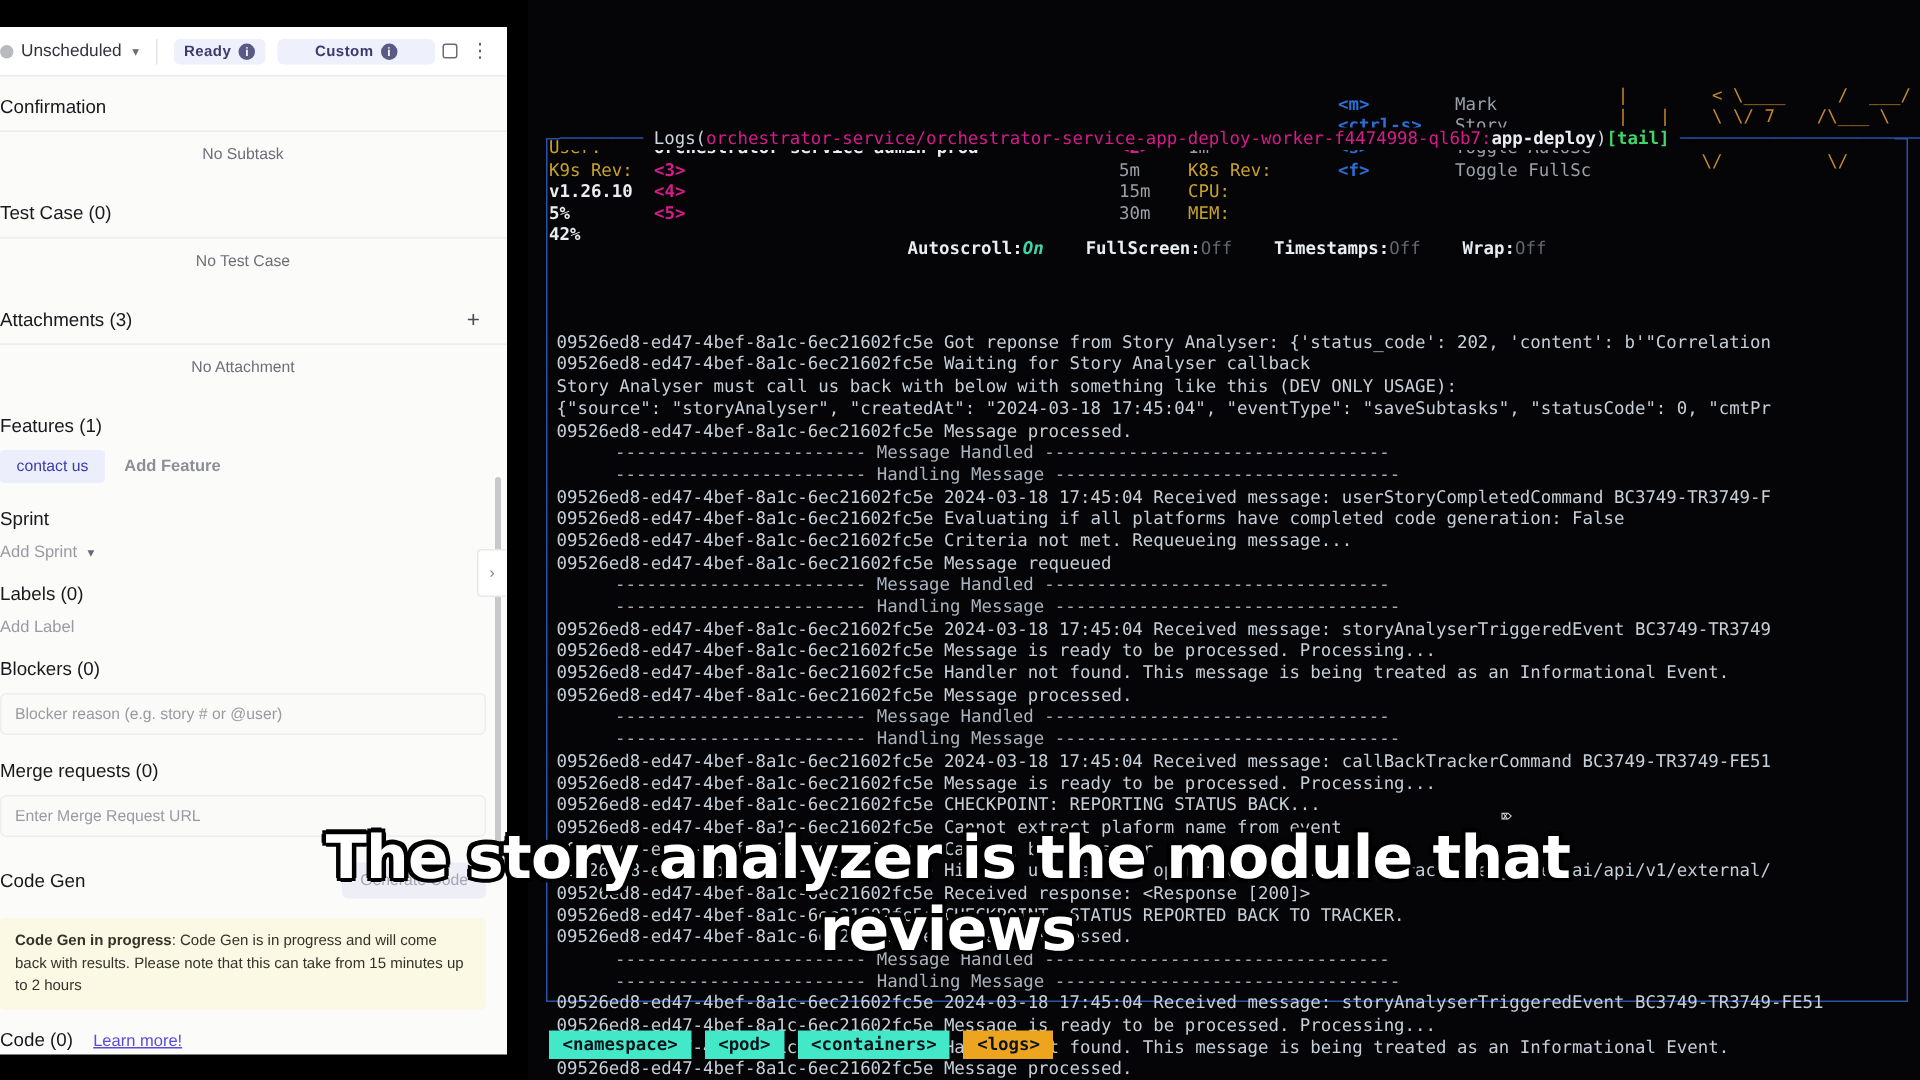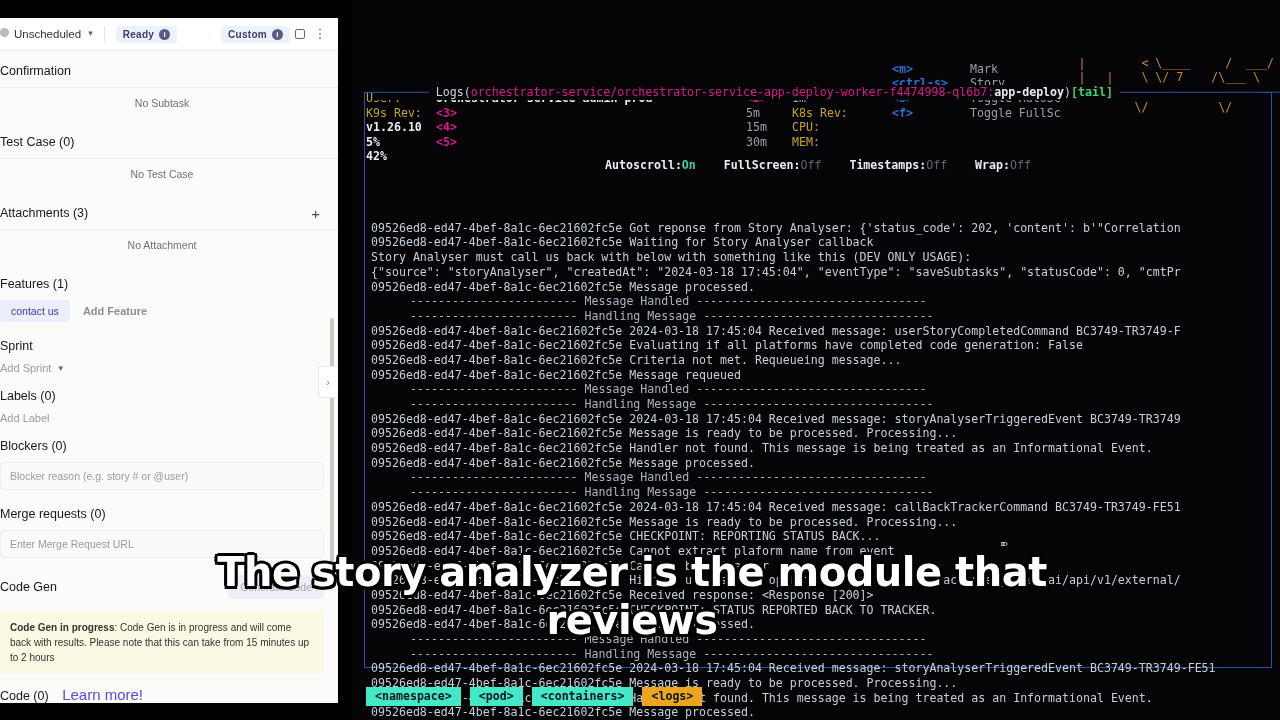--- a/index.html
+++ b/index.html
@@ -20,37 +20,37 @@
     font-size: 11.5px;
     color: #1b1b1f;
   }
   .app-scroll { position: relative; width: 352px; margin-left: -14px; }
 
   .topbar {
     display: flex; align-items: center; height: 33px;
     padding: 0 8px 0 14px; background: #fff;
     border-bottom: 1px solid #ececec;
   }
-  .status-pill { display: flex; align-items: flex-start; gap: 5px; color:#32323c; font-size: 11.5px; }
+  .status-pill { display: flex; align-items: center; gap: 5px; color:#32323c; font-size: 11.5px; }
   .dot { width: 9px; height: 9px; border-radius: 50%; background: #b9b9c0; display:inline-block; }
   .chev { font-size: 9px; color:#6a6a75; margin-left:2px; }
   .vsep { width:1px; height:17px; background:#e4e4e8; margin:0 11px; }
   .ready-chip {
     background:#eef0fb; color:#3c3c6e; font-weight:bold; font-size:10px;
     padding: 3px 7px; border-radius: 4px; display:flex; align-items:center; gap:5px;
     letter-spacing:.3px;
   }
   .info-ico {
     width:11px;height:11px;border-radius:50%;background:#5a5a86;color:#fff;
     font-size:8px;line-height:11px;text-align:center;font-weight:bold;display:inline-block;
   }
   .spacer { flex: 1; }
   .custom-chip {
     background:#eef0fb; color:#3c3c6e; font-weight:bold; font-size:10px;
-    padding: 3px 7px; border-radius: 4px; display:flex; align-items:flex-end; gap:5px;
+    padding: 3px 25px; border-radius: 4px; display:flex; align-items:flex-end; gap:5px;
     letter-spacing:.3px;
   }
   .icon-btn { width:20px;height:20px;display:flex;align-items:center;justify-content:center; color:#5a5a62; }
   .copy-ico { width:10px;height:10px;border:1.4px solid #6a6a72;border-radius:2px; }
   .kebab { font-size:13px; line-height:10px; letter-spacing:0; }
 
   .sec-title { padding: 13px 14px 9px 14px; font-size: 12.5px; color:#18181d; }
   .sec-title.with-act { display:flex; align-items:center; justify-content:space-between; }
   .rowdiv { border-top:1px solid #ececec; }
   .empty-line { text-align:center; color:#6e6e78; font-size:10.5px; padding: 9px 0 13px 0; }
@@ -66,21 +66,21 @@
     border-radius:4px; padding: 7px 9px; color:#9a9aa3; font-size:10.5px;
   }
   .gen-btn {
     background:#eeeef7; color:#a5a5b4; font-size:10.5px; padding:6px 12px; border-radius:4px;
   }
   .notice {
     margin: 4px 14px 0 14px; background:#fbf8e3; border-radius:3px;
     padding: 8px 10px; font-size:10px; color:#33332c; line-height:1.5;
   }
   .notice b { font-weight:bold; }
-  .learn { color:#5b4bdd; font-size:15px; }
+  .learn { color:#5b4bdd; text-decoration:underline; font-size:11px; }
   .sb-track { position:absolute; right:4px; top:0; width:4px; height:685px; }
   .sb-thumb { position:absolute; right:4px; top:300px; width:4px; height:260px; background:#c9c9cc; border-radius:2px; }
   .side-arrow {
     position:absolute; right:1px; top:348px; width:19px; height:32px; background:#fff;
     border:1px solid #e8e8e8; border-right:none; border-radius:3px 0 0 3px;
     display:flex;align-items:center;justify-content:center;color:#83838c;font-size:11px;
   }
 
   
   .term {
@@ -110,21 +110,21 @@
     font-size:11.6px; background:#050507; padding:0 0;
     display:flex; align-items:center; white-space:pre;
   }
   .dash { color:#2a52a8; }
   .t-logs { color:#cfd6de; }
   .t-ns { color:#d81b8c; }
   .t-ct { color:#e9edf2; font-weight:bold; }
   .t-tail { color:#3fd66a; font-weight:bold; }
   .toggles { text-align:center; padding-top: 7px; }
   .tg-k { color:#e9edf2; font-weight:bold; }
-  .tg-on { color:#3fd6a8; font-weight:bold; }
+  .tg-on { color:#3fd6a8; font-weight:bold;font-style:italic; }
   .tg-off { color:#61666d; }
   .loglines { padding: 4px 0 0 6px; color:#c6cfd8; }
   .ll { height:14.7px; }
   .sep { color:#aab3bd;margin-left:39px; }
   .cursor { position:absolute; left:636px; top:444px; color:#cfd6de; }
 
   .footer { position:absolute; left:14px; bottom:14px; display:flex; gap:9px; }
   .fbtn {
     background:#43e8c8; color:#07131a; font-weight:bold; font-size:11.6px;
     padding: 2px 9px; font-family:"DejaVu Sans Mono", monospace;

